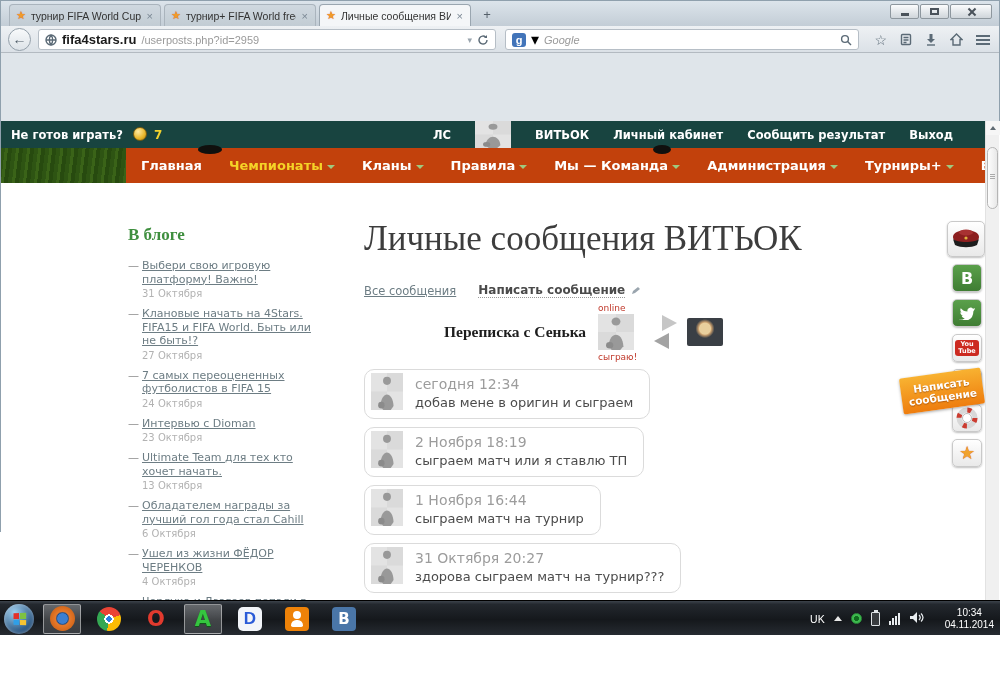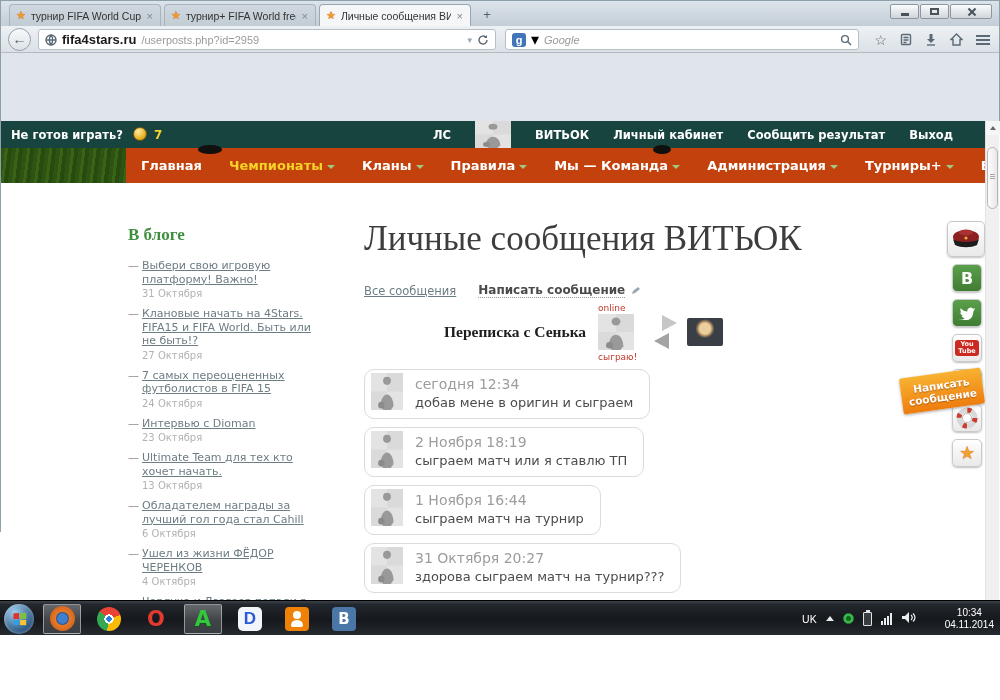--- a/index.html
+++ b/index.html
@@ -159,21 +159,21 @@
     display:flex; align-items:center; justify-content:center; font-family:"DejaVu Sans",sans-serif; }
   .tray { position:absolute; right:6px; top:0; height:35px; display:flex; align-items:center; gap:9px; color:#fff; }
   .tray .lang { font-size:10.5px; }
   .tray-up { width:0; height:0; border-left:4px solid transparent; border-right:4px solid transparent; border-bottom:5px solid #e8e8e8; }
   .tray-green { width:11px; height:11px; border-radius:50%; background:radial-gradient(circle,#0f6b1d 0 35%,#3dba4e 40%); border:1px solid #2c8f3a; }
   .tray-batt { width:9px; height:14px; border:1px solid #dfe3e6; border-radius:1px; position:relative; background:rgba(255,255,255,.15); }
   .tray-batt::before { content:""; position:absolute; left:2px; top:-3px; width:4px; height:2px; background:#dfe3e6; }
   .bars { display:flex; align-items:flex-end; gap:1px; height:12px; }
   .bars i { width:2px; background:#e8ecef; display:block; }
   .bars i:nth-child(1){height:4px;} .bars i:nth-child(2){height:7px;} .bars i:nth-child(3){height:9px;} .bars i:nth-child(4){height:12px;}
-  .clock { text-align:center; font-size:10px; line-height:12px; margin-left:20px; }
+  .clock { text-align:center; font-size:10px; line-height:12px; margin-left:12px; }
 
   svg .ln { stroke:#5b6a76; fill:none; stroke-width:1.4; }
 </style>
 </head>
 <body>
 
 <div class="screen">
 
   <div class="bw">
     <div class="titlebar">

